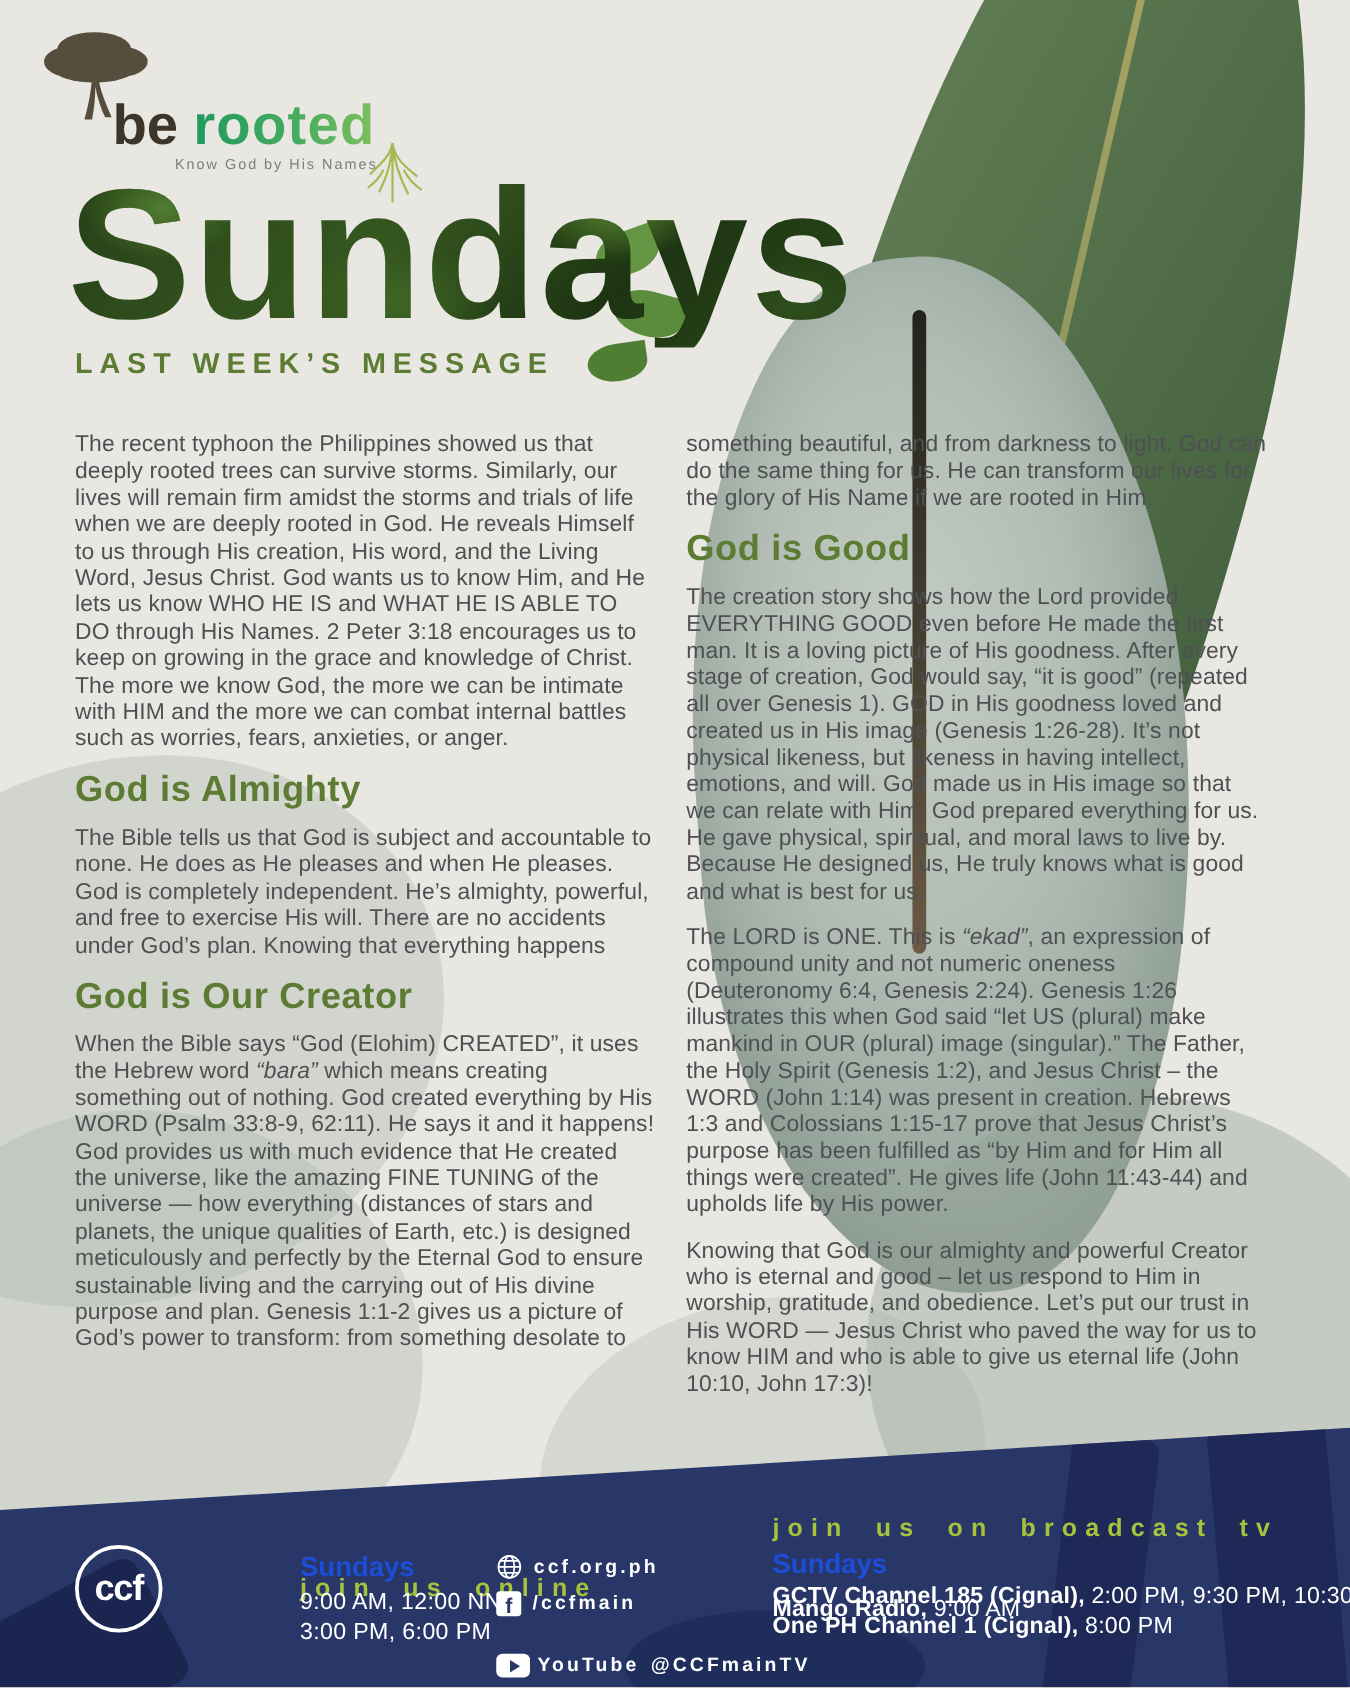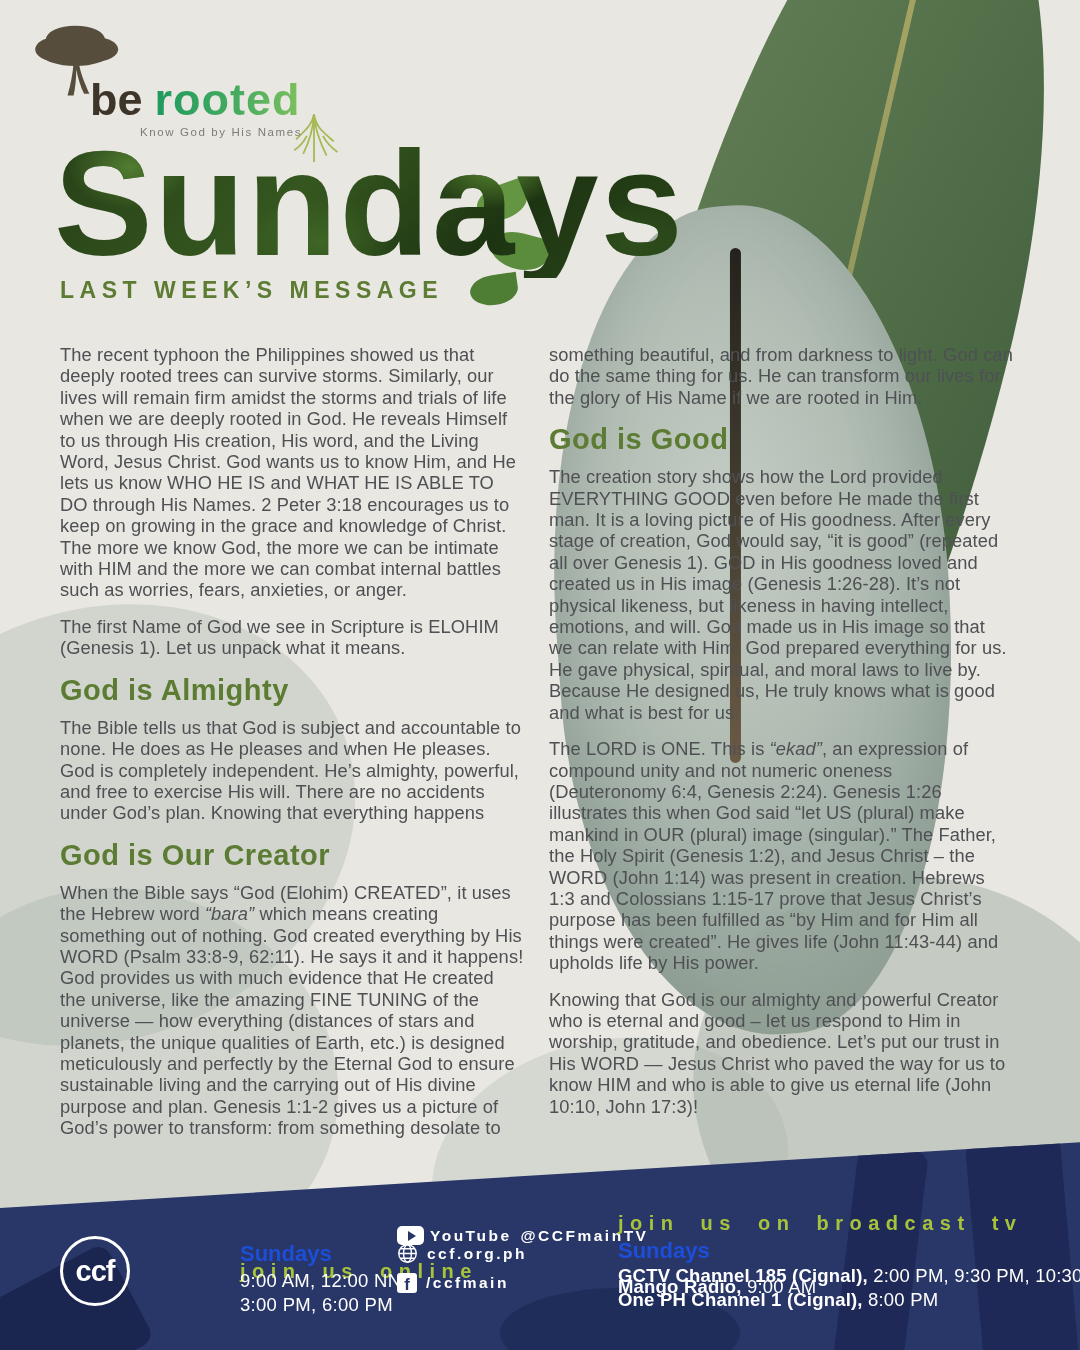--- a/index.html
+++ b/index.html
@@ -112,21 +112,21 @@
   .join-title{font-size:20px; font-weight:bold; color:#a6c33b; letter-spacing:6.5px; word-spacing:9px; position:absolute;}
   .jt-online{left:240px; top:1212px;margin-top:48px;}
   .jt-tv{left:618px; top:1212px;}
   .day{position:absolute; font-size:22px; font-weight:bold; color:#1d4ed8;}
   .day-online{left:240px; top:1241px;}
   .day-tv{left:618px; top:1238px;}
   .times{position:absolute; left:240px; font-size:18.5px; color:#fff; letter-spacing:.3px;}
   .t1{top:1270px;} .t2{top:1294px;}
   .slink{position:absolute; display:flex; align-items:center; gap:9px; color:#fff;}
   .slink .lbl{font-size:15.5px; font-weight:bold; letter-spacing:2.5px;}
-  .sl1{left:397px; top:1243px;} .sl2{left:397px; top:1273px;} .sl3{left:397px; top:1226px;}
+  .sl1{left:397px; top:1243px;} .sl2{left:397px; top:1273px;} .sl3{left:397px; top:1323px;}
   .fb{width:20px; height:20px; background:#fff; border-radius:3px; color:#293768; font-weight:800; font-size:17px; display:flex; align-items:flex-end; justify-content:center; line-height:1;}
   .yt{width:27px; height:19px; background:#fff; border-radius:5px; display:flex; align-items:center; justify-content:center;}
   .yt-tri{width:0; height:0; border-left:8px solid #293768; border-top:5px solid transparent; border-bottom:5px solid transparent; margin-left:2px;}
   .yt-word{font-size:15px; font-weight:bold; letter-spacing:0; margin-left:-3px;}
   .bline{position:absolute; left:618px; font-size:18.5px; color:#fff; white-space:nowrap; letter-spacing:.2px;}
   .bline b{font-weight:800;}
   .b1{top:1265px;} .b2{top:1289px;} .b3{top:1276px;}
 </style>
 </head>
 <body>
@@ -169,21 +169,20 @@
       <path d="M40 0 C38 12 30 18 20 28 M40 0 C42 14 50 20 62 30 M40 0 C39 18 35 30 28 44 M40 0 C41 16 46 30 54 46 M40 0 C40 20 40 36 40 53 M32 24 C28 32 24 36 18 40 M50 24 C54 32 58 36 66 42"></path>
     </svg>
   </div>
 
   <div class="title">Sundays</div>
   <div class="subtitle">LAST WEEK’S MESSAGE</div>
 
   <div class="cols">
     <div class="col">
       <p>The recent typhoon the Philippines showed us that deeply rooted trees can survive storms. Similarly, our lives will remain firm amidst the storms and trials of life when we are deeply rooted in God. He reveals Himself to us through His creation, His word, and the Living Word, Jesus Christ. God wants us to know Him, and He lets us know WHO HE IS and WHAT HE IS ABLE TO DO through His Names. 2 Peter 3:18 encourages us to keep on growing in the grace and knowledge of Christ. The more we know God, the more we can be intimate with HIM and the more we can combat internal battles such as worries, fears, anxieties, or anger.</p>
-      <p>The first Name of God we see in Scripture is ELOHIM (Genesis 1). Let us unpack what it means.</p>
       <h2>God is Almighty</h2>
       <p>The Bible tells us that God is subject and accountable to none. He does as He pleases and when He pleases. God is completely independent. He’s almighty, powerful, and free to exercise His will. There are no accidents under God’s plan. Knowing that everything happens</p>
       <h2>God is Our Creator</h2>
       <p><span>When the Bible says “God (Elohim) CREATED”, it uses the Hebrew word </span><em>“bara”</em><span> which means creating something out of nothing. God created everything by His WORD (Psalm 33:8-9, 62:11). He says it and it happens! God provides us with much evidence that He created the universe, like the amazing FINE TUNING of the universe — how everything (distances of stars and planets, the unique qualities of Earth, etc.) is designed meticulously and perfectly by the Eternal God to ensure sustainable living and the carrying out of His divine purpose and plan. Genesis 1:1-2 gives us a picture of God’s power to transform: from something desolate to</span></p>
     </div>
     <div class="col">
       <p>something beautiful, and from darkness to light. God can do the same thing for us. He can transform our lives for the glory of His Name if we are rooted in Him.</p>
       <h2>God is Good</h2>
       <p>The creation story shows how the Lord provided EVERYTHING GOOD even before He made the first man. It is a loving picture of His goodness. After every stage of creation, God would say, “it is good” (repeated all over Genesis 1). GOD in His goodness loved and created us in His image (Genesis 1:26-28). It’s not physical likeness, but likeness in having intellect, emotions, and will. God made us in His image so that we can relate with Him. God prepared everything for us. He gave physical, spiritual, and moral laws to live by. Because He designed us, He truly knows what is good and what is best for us.</p>
       <p><span>The LORD is ONE. This is </span><em>“ekad”</em><span>, an expression of compound unity and not numeric oneness (Deuteronomy 6:4, Genesis 2:24). Genesis 1:26 illustrates this when God said “let US (plural) make mankind in OUR (plural) image (singular).” The Father, the Holy Spirit (Genesis 1:2), and Jesus Christ – the WORD (John 1:14) was present in creation. Hebrews 1:3 and Colossians 1:15-17 prove that Jesus Christ’s purpose has been fulfilled as “by Him and for Him all things were created”. He gives life (John 11:43-44) and upholds life by His power.</span></p>

